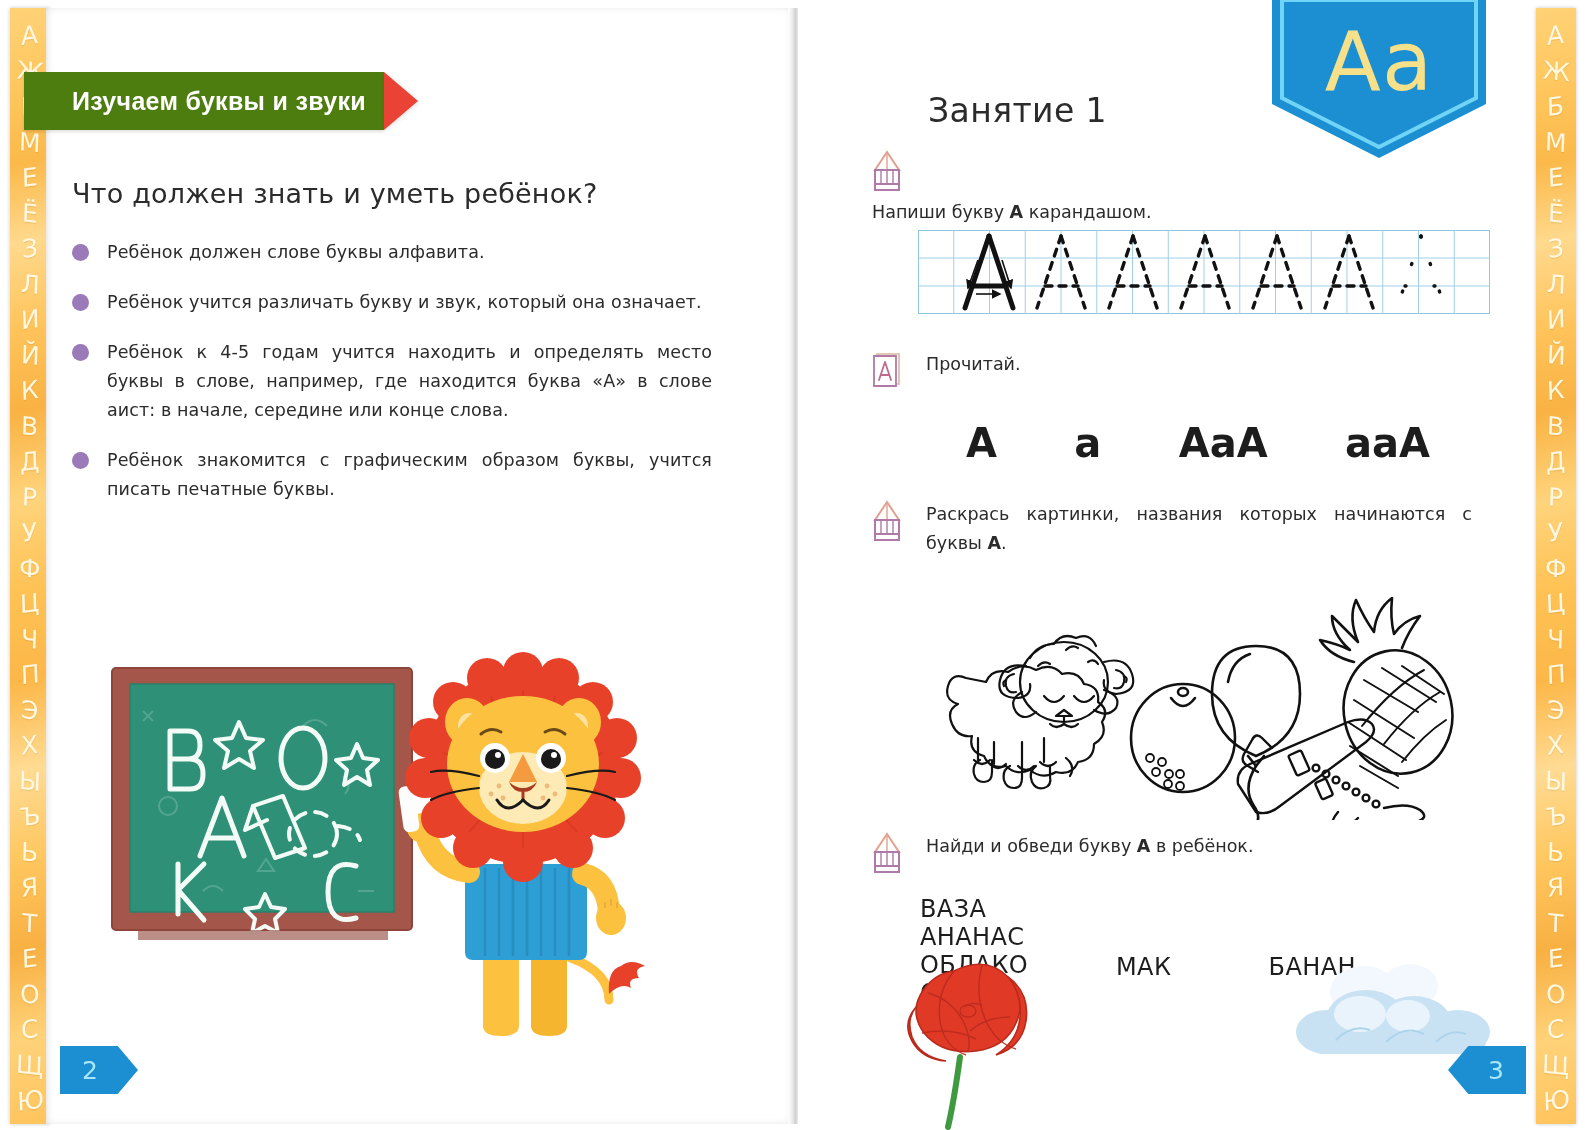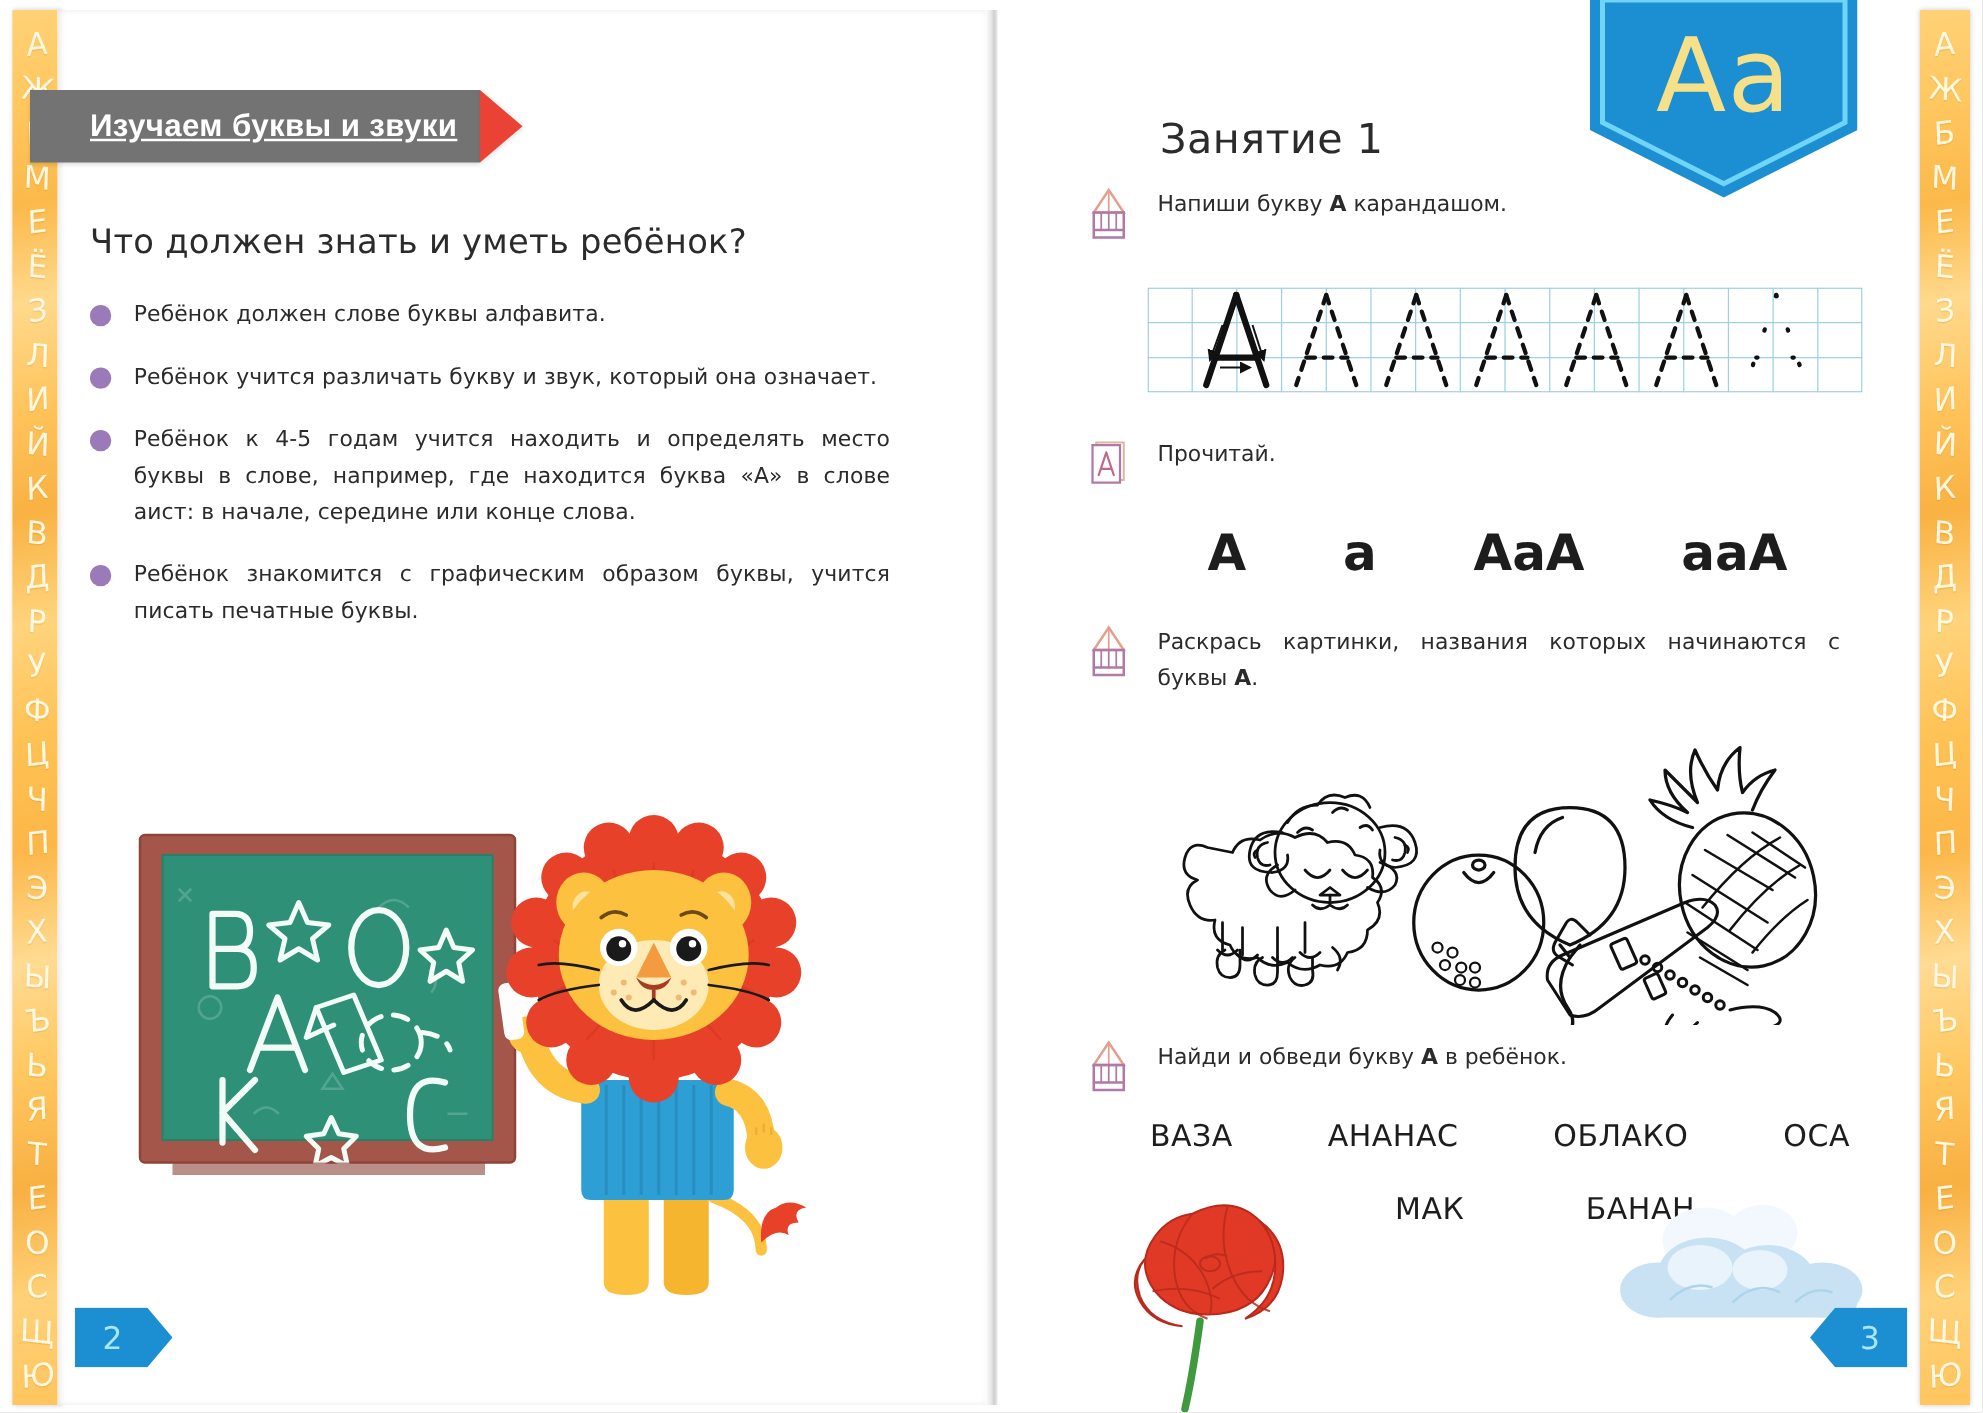--- a/index.html
+++ b/index.html
@@ -68,31 +68,30 @@
 
   
   .ribbon {
     position: absolute;
     left: 24px; top: 72px;
     height: 58px;
     display: flex;
     align-items: center;
   }
   .ribbon-body {
-    background: #737373;
+    background: #4d7c0f;
     height: 58px;
     display: flex; align-items: center;
     padding: 0 18px 0 48px;
     color: #ffffff;
     font-size: 25px;
     font-weight: 700;
     letter-spacing: .3px;
     white-space: nowrap;
     box-shadow: 0 2px 3px rgba(0,0,0,.12);
-    text-decoration: underline;
   }
   .ribbon-tip {
     width: 0; height: 0;
     border-top: 29px solid transparent;
     border-bottom: 29px solid transparent;
     border-left: 34px solid #ea4335;
     filter: drop-shadow(1px 1px 2px rgba(0,0,0,.12));
   }
 
   
@@ -167,21 +166,21 @@
   .task-icon { flex: 0 0 auto; width: 34px; margin-right: 20px; }
   .task-text {
     font-family: "DejaVu Sans", sans-serif;
     font-size: 17.5px;
     line-height: 29px;
     color: #2b2b2b;
     text-align: justify;
   }
   .task-text b { font-weight: 700; }
 
-  .task1 { left: 872px; top: 150px; width: 610px; }
+  .task1 { left: 872px; top: 150px; width: 610px; flex-direction: column; }
   .task2 { left: 872px; top: 350px; width: 610px; }
   .task3 { left: 872px; top: 500px; width: 600px; }
   .task4 { left: 872px; top: 832px; width: 610px; }
 
   
   .trace-grid {
     position: absolute;
     left: 918px; top: 230px;
   }
 
@@ -207,20 +206,21 @@
   .words-r1 {
     position: absolute;
     left: 920px; top: 895px;
     width: 560px;
     display: flex;
     justify-content: space-between;
     font-family: "DejaVu Sans", sans-serif;
     font-size: 24px;
     color: #1d1d1d;
     letter-spacing: .4px;
+    flex-direction: column;
   }
   .words-r2 {
     position: absolute;
     left: 1088px; top: 953px;
     width: 240px;
     display: flex;
     justify-content: space-between;
     font-family: "DejaVu Sans", sans-serif;
     font-size: 24px;
     color: #1d1d1d;

